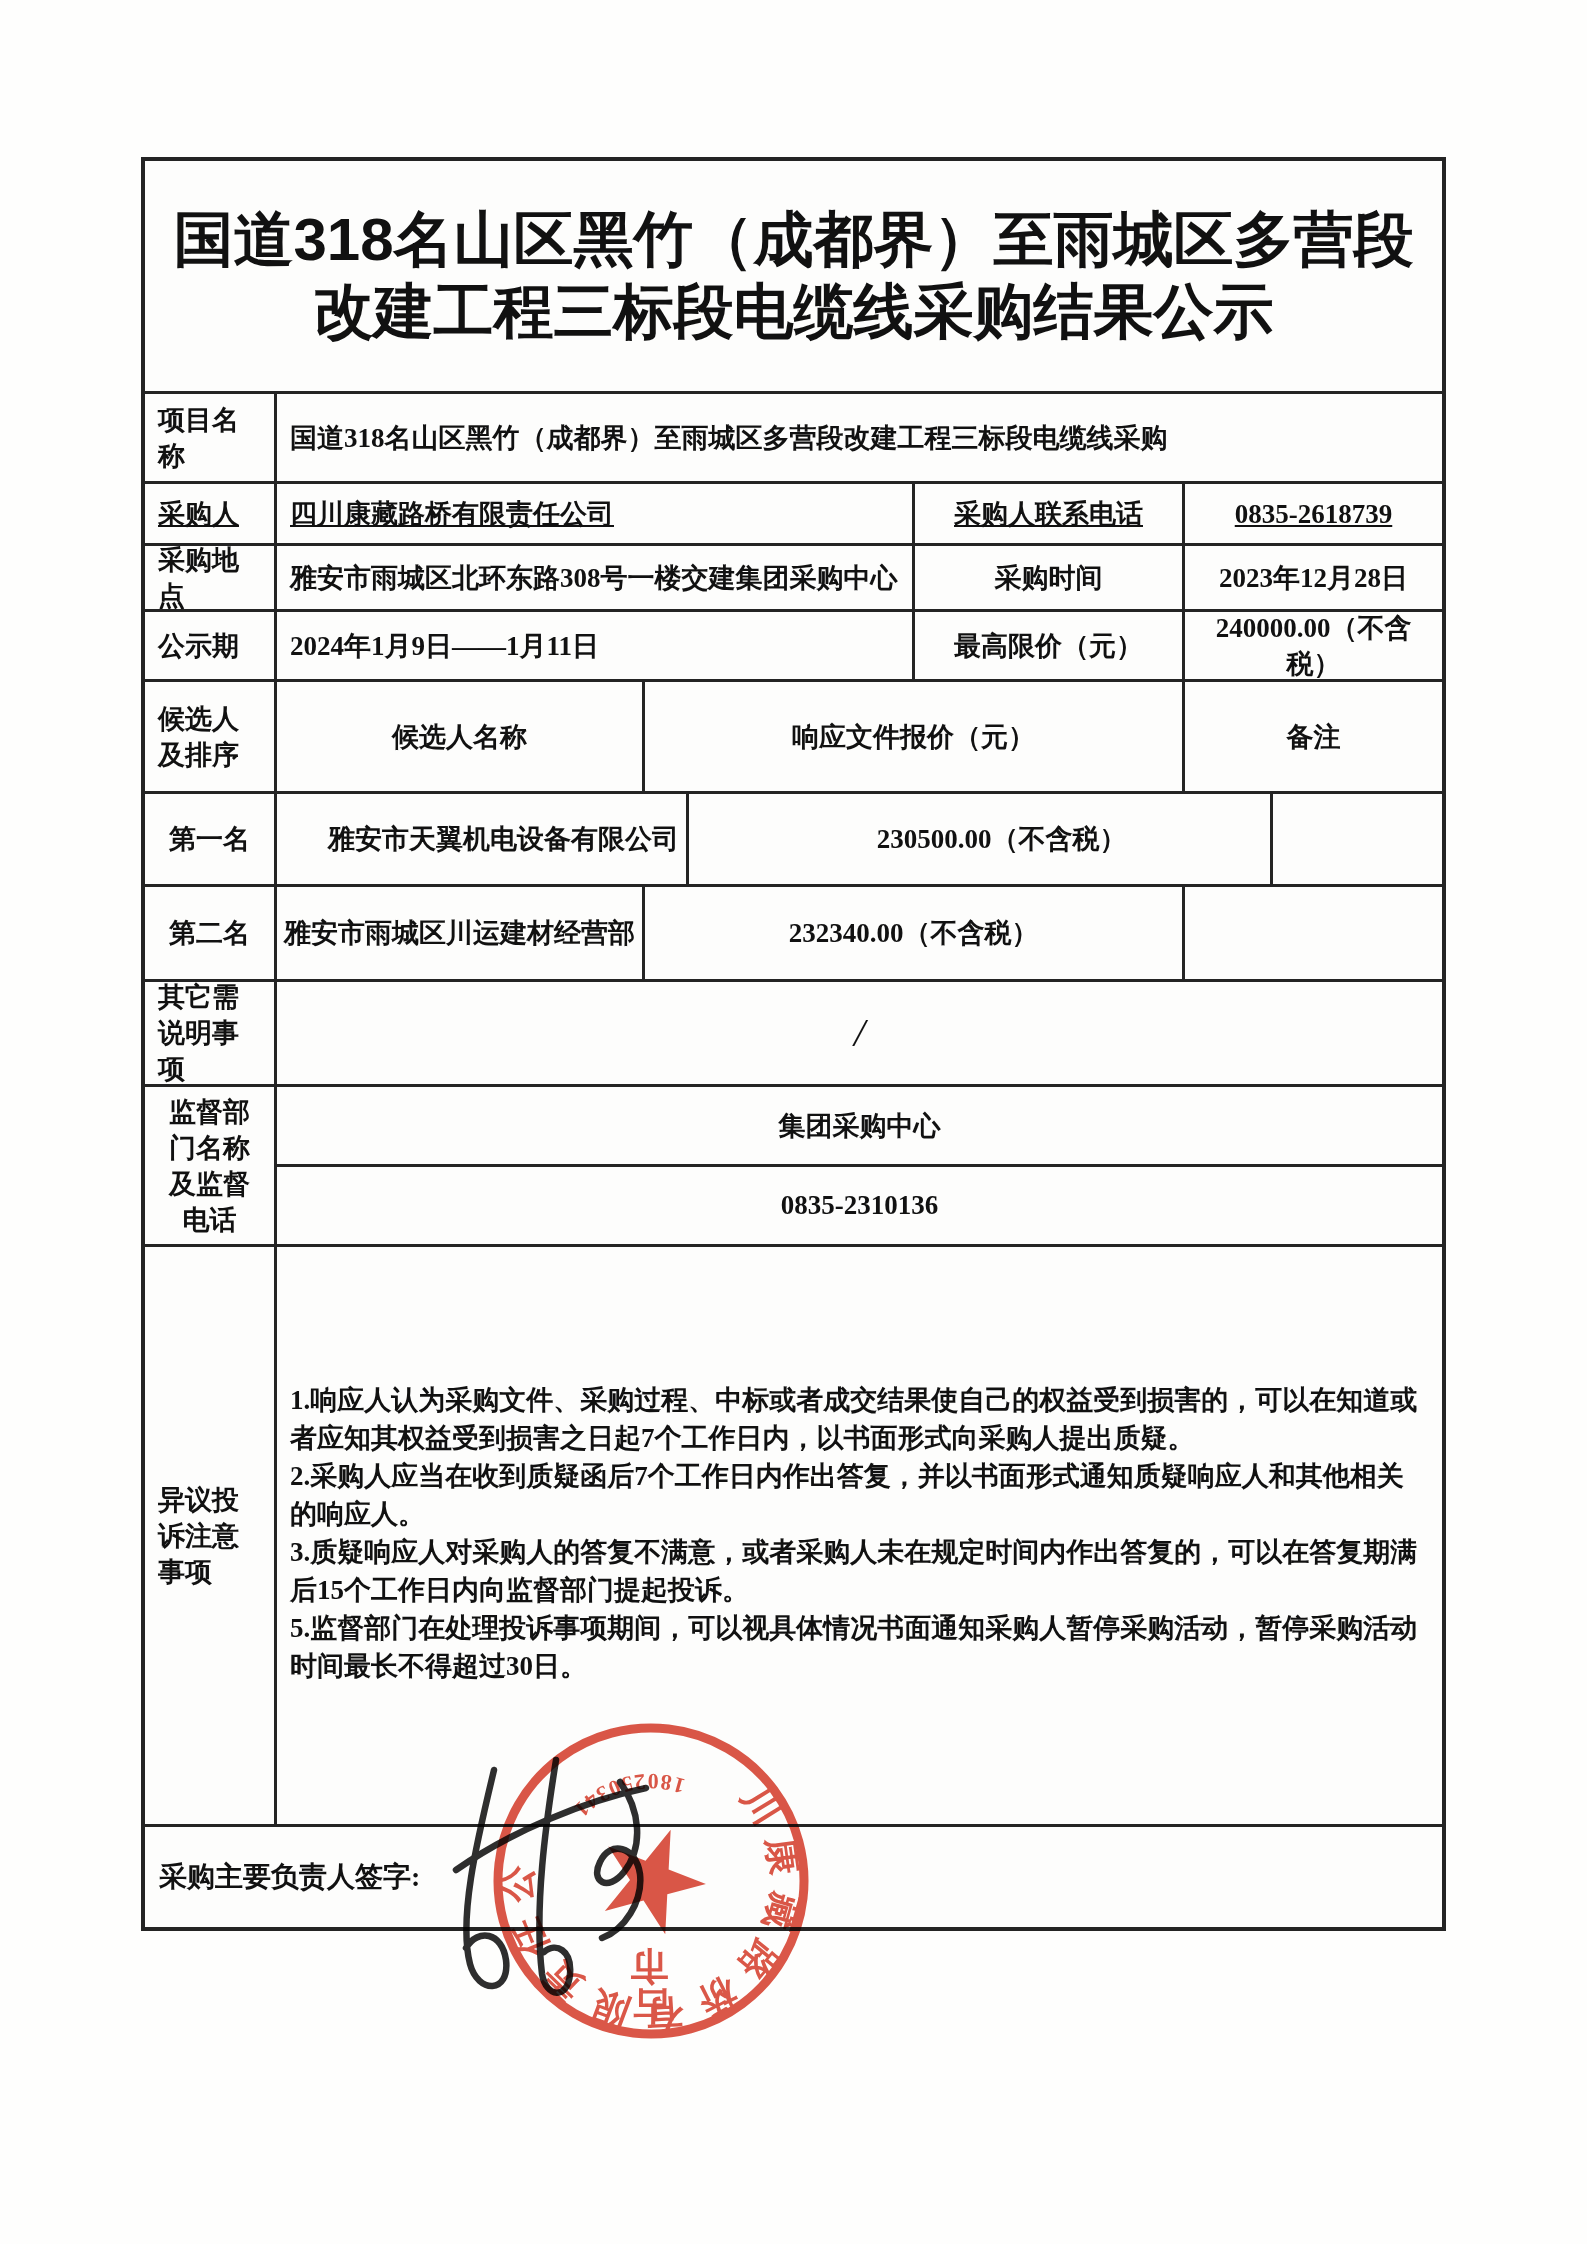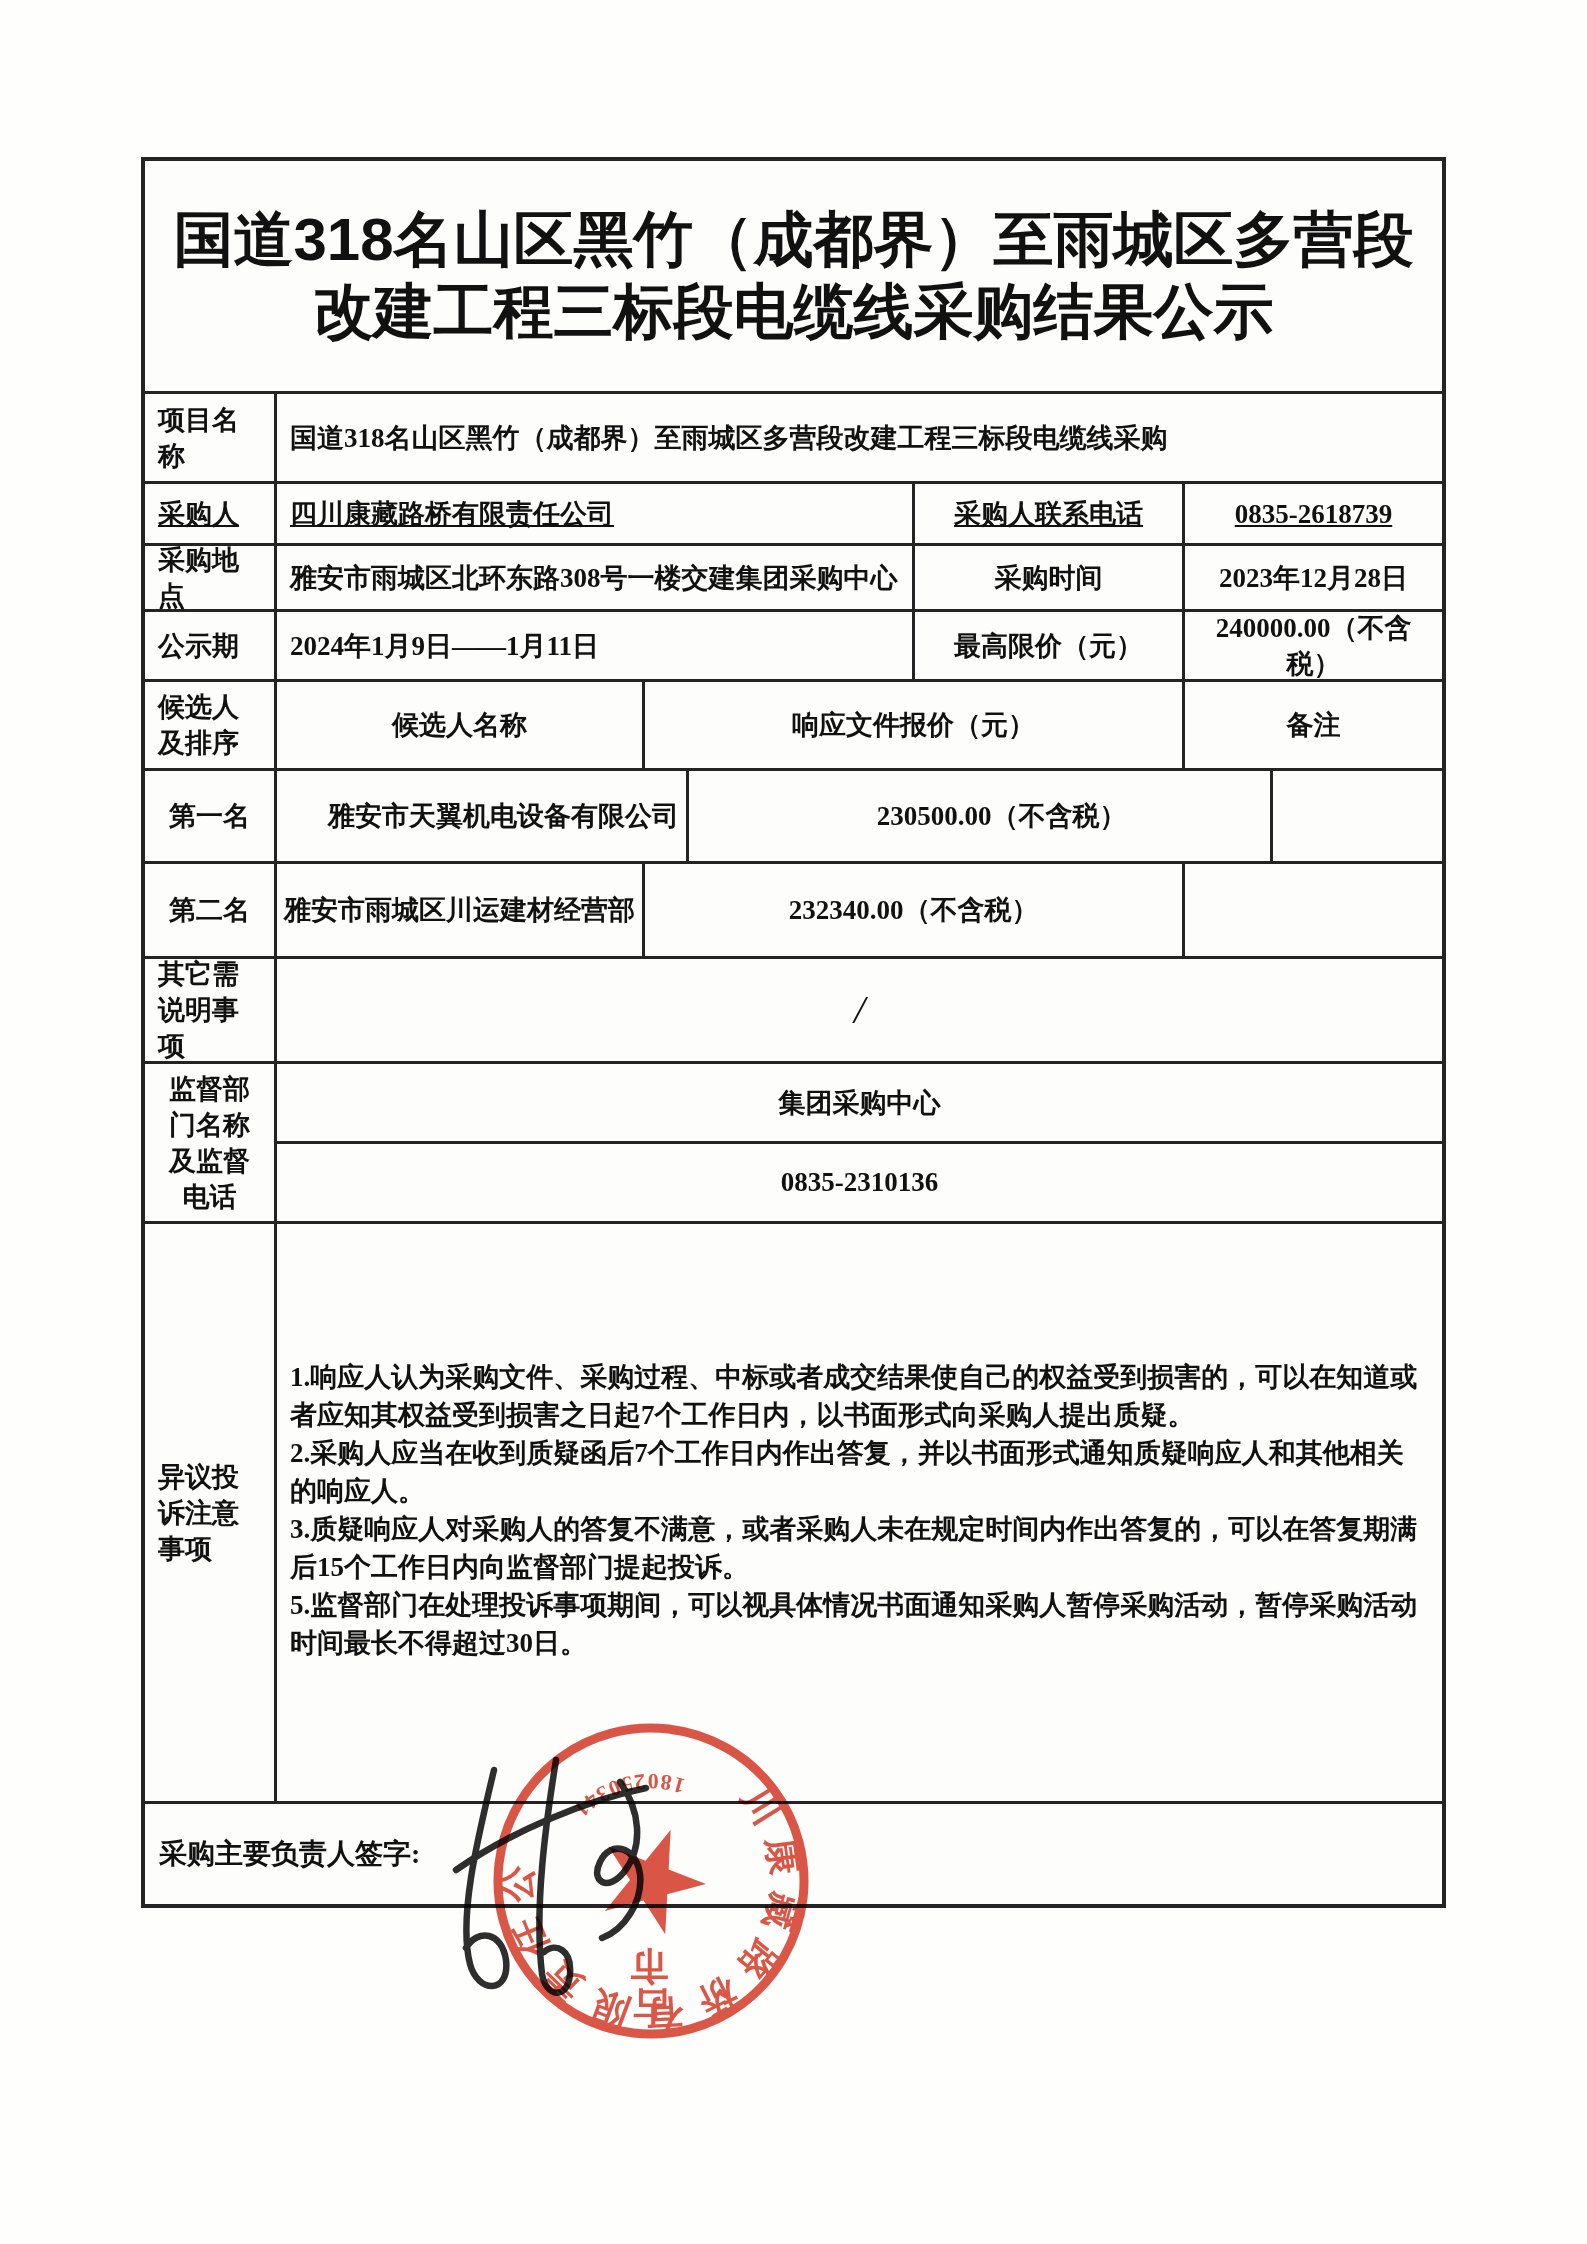--- a/index.html
+++ b/index.html
@@ -40,21 +40,21 @@
   .w-c1  { width:368px; flex:0 0 368px; }
   .w-c2  { width:540px; flex:0 0 540px; }
   .w-c3  { flex:1; }
   .w-full { flex:1; }
   
   .h-title { height:233px; }
   .h-project { height:90px; }
   .h-buyer { height:62px;text-decoration:underline; }
   .h-loc { height:66px; }
   .h-period { height:70px; }
-  .h-chead { height:89px; }
+  .h-chead { height:112px; }
   .h-cand1 { height:93px;gap:44px; }
   .h-cand2 { height:95px; }
   .h-other { height:105px; }
   .h-sup { height:160px; }
   .h-disp { height:580px; }
   .h-sign { height:100px; }
 
   .title-cell {
     flex:1; display:flex; align-items:center; justify-content:center;
     text-align:center;

